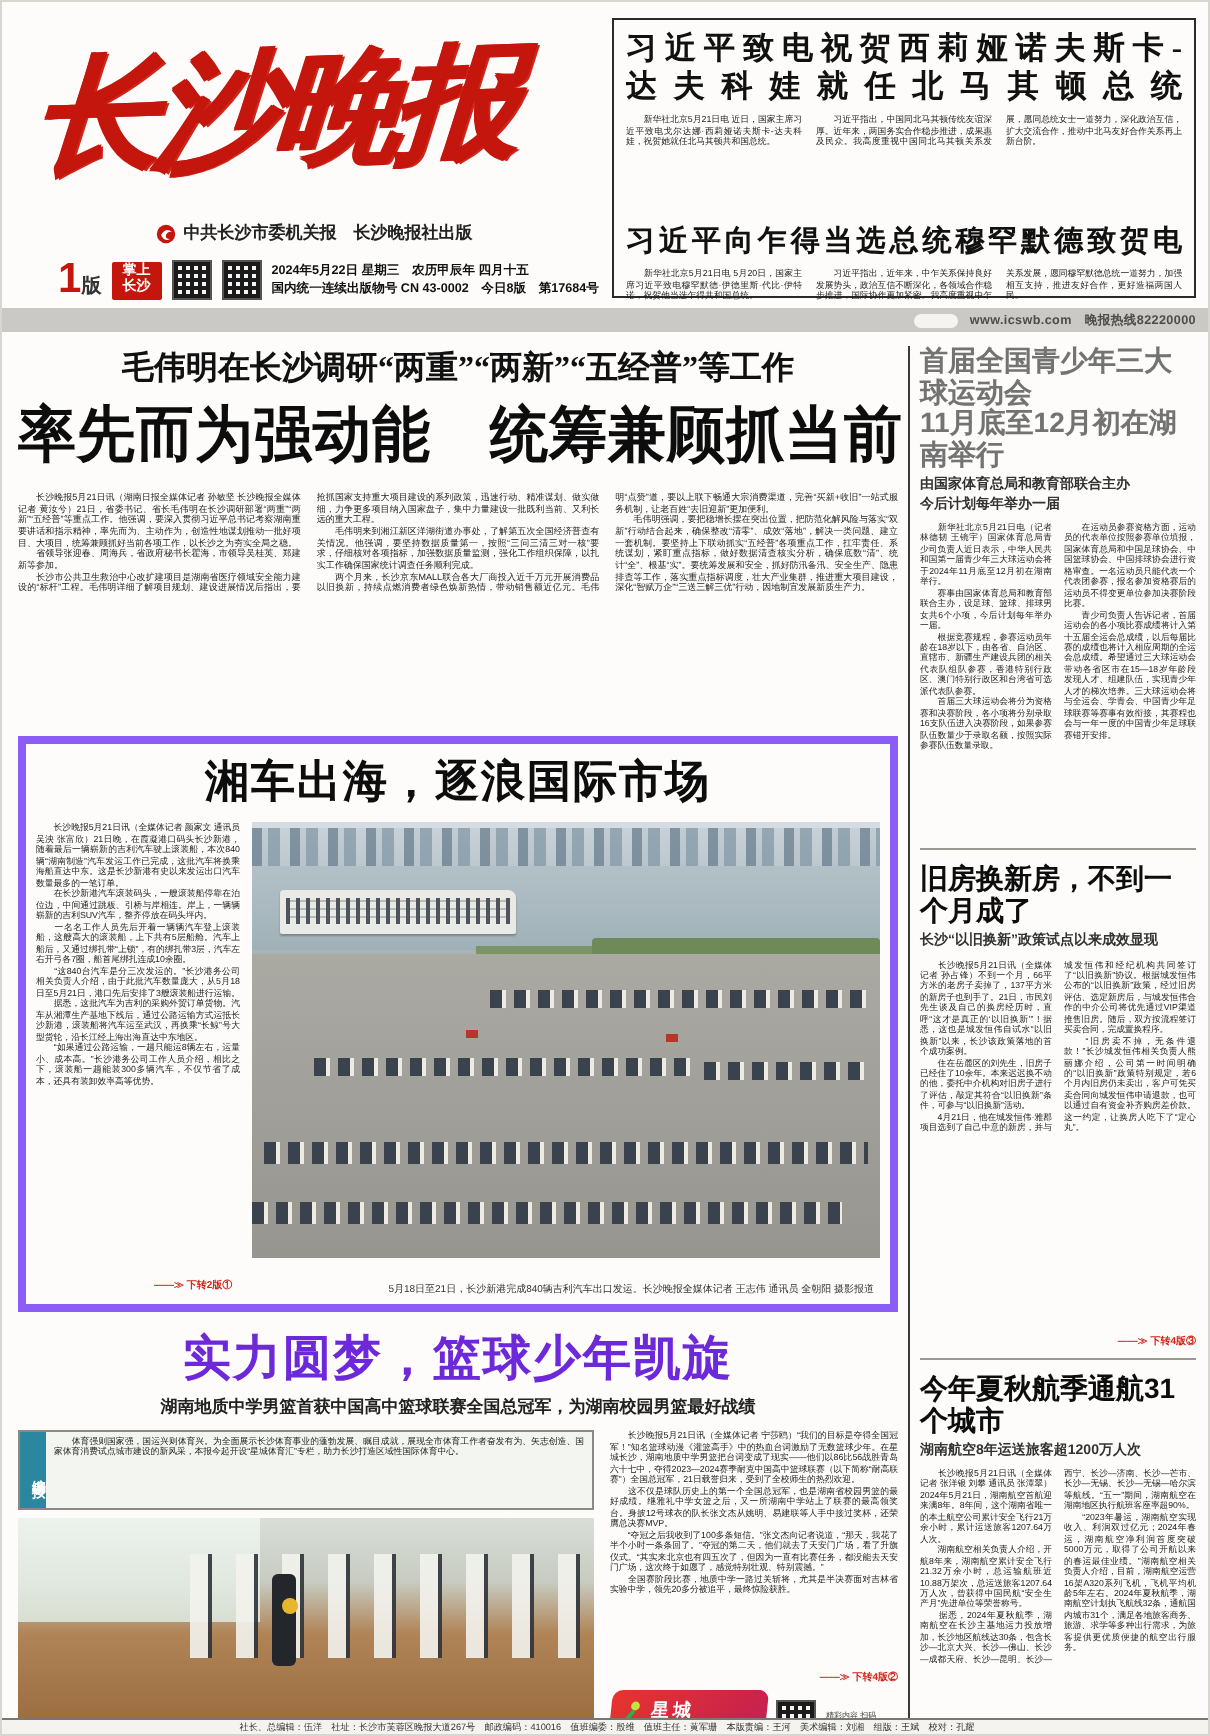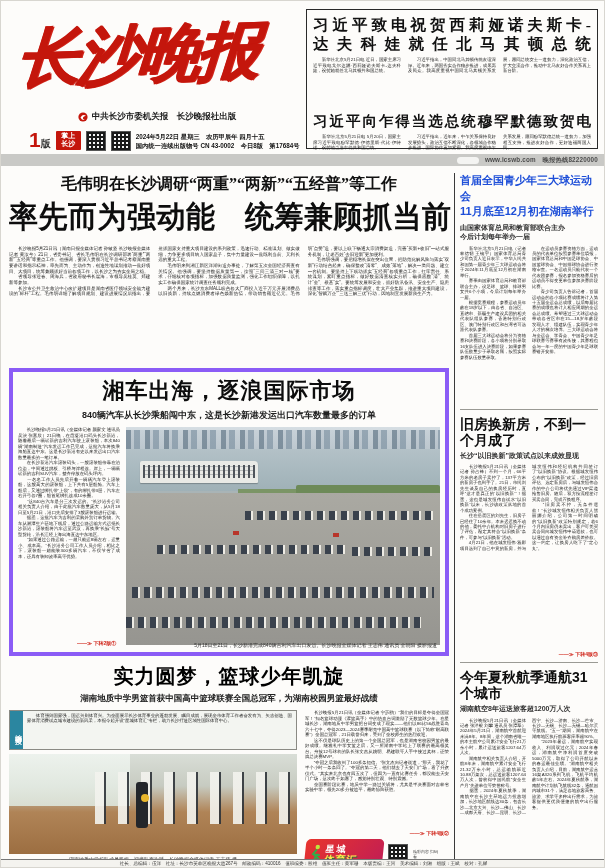--- a/index.html
+++ b/index.html
@@ -85,21 +85,21 @@
   .pp-cars.r3 { left:2%; right:2%; top:160px; height:11px; }
   .pp-cars.r4 { left:0; right:6%; top:190px; height:11px; }
   .pp-truck { position:absolute; width:6px; height:4px; background:#b8352a; }
   .pp-truck.t1 { left:34%; top:104px; } .pp-truck.t2 { left:66%; top:106px; }
   .pb-caption { position:absolute; right:8px; bottom:4px; font-size:5px; color:#333; }
   .jump { color:#d02318; font-size:5px; font-weight:bold; }
   .pb-jump { position:absolute; left:64px; bottom:6px; }
 
   
   .bk { margin-top:7px; position:relative; height:205px; }
-  .bk-headline { text-align:center; font-size:20px; font-weight:900; color:#000000; letter-spacing:1px; }
+  .bk-headline { text-align:center; font-size:24px; font-weight:900; color:#6d28d9; letter-spacing:1px; }
   .bk-sub { text-align:center; font-size:8.5px; font-weight:bold; color:#222; margin-top:3px; }
   .bk-row { display:flex; gap:8px; margin-top:5px; }
   .bk-leftcol { width:288px; }
   .editor-box { display:flex; border:1px solid #8a8a84; background:#f3f5f1; height:40px; }
   .editor-tab { width:13px; background:#2b86a0; color:#fff; font-size:7px; font-weight:bold;
     writing-mode:vertical-rl; text-align:center; letter-spacing:2px; padding-top:2px; }
   .editor-text { flex:1; padding:2px 4px; font-size:4.4px; line-height:5.4px; color:#1c1c1c;
     text-align:justify; white-space:pre-line; overflow:hidden; }
   .court-photo { position:relative; margin-top:4px; height:100px; overflow:hidden;
     background:linear-gradient(180deg,#d9ded7 0%,#c7cbc1 32%,#b08457 58%,#9c6e41 100%); }
@@ -121,21 +121,21 @@
   .sb-runner { position:absolute; left:3px; top:5px; }
   .sb-l1 { color:#fff; font-weight:900; font-size:9px; line-height:10px; letter-spacing:2px; }
   .sb-l2 { color:#ffe94d; font-weight:900; font-size:10px; line-height:11px; letter-spacing:1px;
     text-shadow:1px 1px 0 #1c7a3c; }
   .sb-qr-wrap { text-align:center; }
   .sb-caption { font-size:4px; color:#444; margin-top:1px; width:26px; line-height:4.8px; }
 
   
   .rail-art { padding-top:4px; }
   .rail-div { border-top:1px solid #9a9a94; margin:5px 0 2px 0; }
-  .r-h1 { font-size:11px; font-weight:900; color:#1d4ed8; line-height:15.5px; white-space:pre-line; }
+  .r-h1 { font-size:14px; font-weight:900; color:#737373; line-height:15.5px; white-space:pre-line; }
   .r-h2 { font-size:14px; font-weight:900; color:#0d0d0d; line-height:16px; }
   .r-sub { font-size:7px; font-weight:bold; color:#333; line-height:9.5px; margin-top:3px; white-space:pre-line; }
   .r-body { margin-top:4px; columns:2; column-gap:6px; font-size:4.35px; line-height:5.45px;
     color:#1c1c1c; text-align:justify; white-space:pre-line; overflow:hidden; }
   .r-body.b1 { height:158px; }
   .r-body.b2 { height:186px; }
   .r-body.b3 { height:146px; }
   .r-jump { display:block; text-align:right; margin-top:1px; }
 
   
@@ -197,21 +197,20 @@
         <div class="lead-body">　　长沙晚报5月21日讯（湖南日报全媒体记者 孙敏坚 长沙晚报全媒体记者 黄汝兮）21日，省委书记、省长毛伟明在长沙调研部署“两重”“两新”“五经普”等重点工作。他强调，要深入贯彻习近平总书记考察湖南重要讲话和指示精神，率先而为、主动作为，创造性地谋划推动一批好项目、大项目，统筹兼顾抓好当前各项工作，以长沙之为夯实全局之稳。
 　　省领导张迎春、周海兵，省政府秘书长瞿海，市领导吴桂英、郑建新等参加。
 　　长沙市公共卫生救治中心改扩建项目是湖南省医疗领域安全能力建设的“标杆”工程。毛伟明详细了解项目规划、建设进展情况后指出，要抢抓国家支持重大项目建设的系列政策，迅速行动、精准谋划、做实做细，力争更多项目纳入国家盘子，集中力量建设一批既利当前、又利长远的重大工程。
 　　毛伟明来到湘江新区洋湖街道办事处，了解第五次全国经济普查有关情况。他强调，要坚持数据质量第一，按照“三问三清三对一核”要求，仔细核对各项指标，加强数据质量监测，强化工作组织保障，以扎实工作确保国家统计调查任务顺利完成。
 　　两个月来，长沙京东MALL联合各大厂商投入近千万元开展消费品以旧换新，持续点燃消费者绿色焕新热情，带动销售额近亿元。毛伟明“点赞”道，要以上联下畅通大宗消费渠道，完善“买新+收旧”一站式服务机制，让老百姓“去旧迎新”更加便利。
 　　毛伟明强调，要把稳增长摆在突出位置，把防范化解风险与落实“双新”行动结合起来，确保整改“清零”、成效“落地”，解决一类问题、建立一套机制。要坚持上下联动抓实“五经普”各项重点工作，扛牢责任、系统谋划，紧盯重点指标，做好数据清查核实分析，确保底数“清”、统计“全”、根基“实”。要统筹发展和安全，抓好防汛备汛、安全生产、隐患排查等工作，落实重点指标调度，壮大产业集群，推进重大项目建设，深化“智赋万企”“三送三解三优”行动，因地制宜发展新质生产力。</div>
       </div>
 
       <div class="photo-box">
         <div class="pb-title">湘车出海，逐浪国际市场</div>
-        <div class="pb-sub">840辆汽车从长沙乘船闯中东，这是长沙新港发运出口汽车数量最多的订单</div>
         <div class="pb-row">
           <div class="pb-text">　　长沙晚报5月21日讯（全媒体记者 颜家文 通讯员 吴泱 张富欣）21日晚，在霞凝港口码头长沙新港，随着最后一辆崭新的吉利汽车驶上滚装船，本次840辆“湖南制造”汽车发运工作已完成，这批汽车将换乘海船直达中东。这是长沙新港有史以来发运出口汽车数量最多的一笔订单。
 　　在长沙新港汽车滚装码头，一艘滚装船停靠在泊位边，中间通过跳板、引桥与岸相连。岸上，一辆辆崭新的吉利SUV汽车，整齐停放在码头坪内。
 　　一名名工作人员先后开着一辆辆汽车登上滚装船，这艘高大的滚装船，上下共有5层船舱。汽车上船后，又通过绑扎带“上锁”，有的绑扎带3层，汽车左右开弓各7圈，船首尾绑扎连成10余圈。
 　　“这840台汽车是分三次发运的。”长沙港务公司相关负责人介绍，由于此批汽车数量庞大，从5月18日至5月21日，港口先后安排了3艘滚装船进行运输。
 　　据悉，这批汽车为吉利的采购外贸订单货物。汽车从湘潭生产基地下线后，通过公路运输方式运抵长沙新港，滚装船将汽车运至武汉，再换乘“长鲸”号大型货轮，沿长江经上海出海直达中东地区。
 　　“如果通过公路运输，一趟只能运8辆左右，运量小、成本高。”长沙港务公司工作人员介绍，相比之下，滚装船一趟能装300多辆汽车，不仅节省了成本，还具有装卸效率高等优势。</div>
           <div class="port-photo">
             <div class="pp-sky"></div>
             <div class="pp-skyline"></div>

